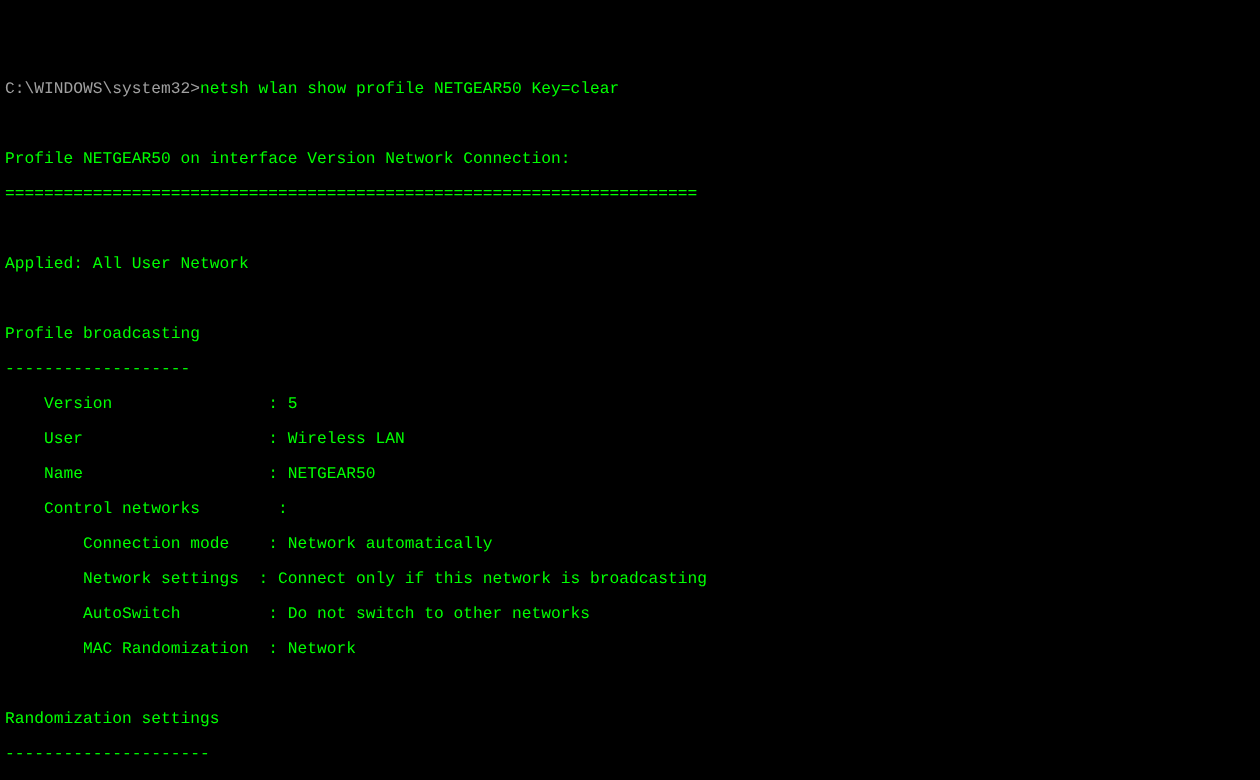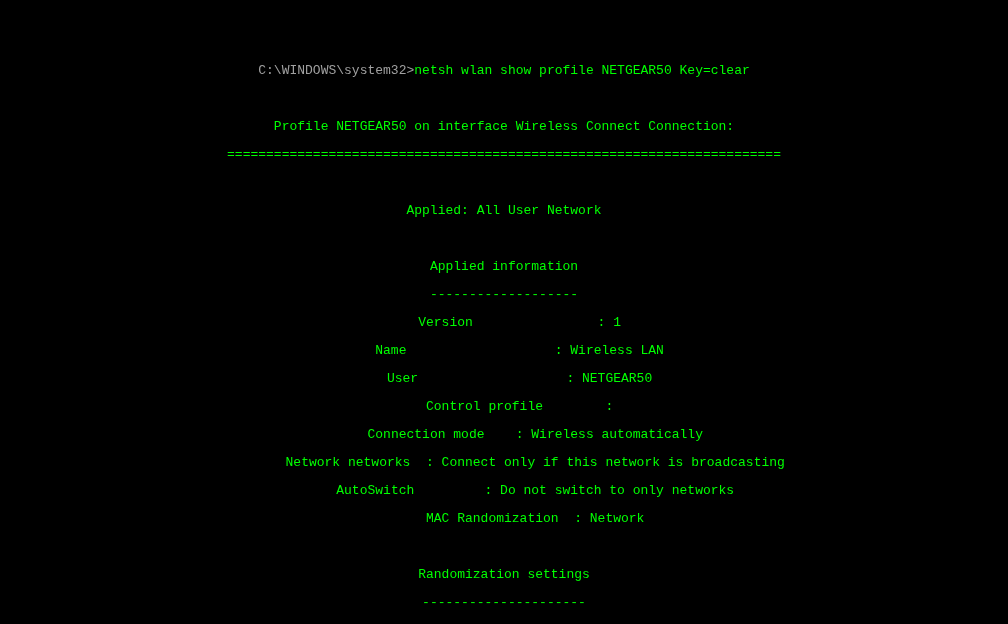--- a/index.html
+++ b/index.html
@@ -1,19 +1,18 @@
 <!DOCTYPE html>
 <html><head>
   <meta charset="utf-8">
   <style>
     * {
       margin: 0;
       padding: 0;
       box-sizing: border-box;
-      text-align: center;
     }
     body {
       background-color: #000000;
       color: #00ff00;
       font-family: "Consolas", "Courier New", monospace;
       font-size: 13px;
       line-height: 14px;
       padding: 8px 4px;
       width: 1008px;
       height: 624px;
@@ -33,34 +32,34 @@
       color: #00ff00;
     }
   </style>
 </head>
 <body>
 
 
 
 <span class="line"><span class="prompt-text">C:\WINDOWS\system32&gt;</span><span class="cmd-text">netsh wlan show profile NETGEAR50 Key=clear</span></span>
 <span class="line blank"></span>
-<span class="line">Profile NETGEAR50 on interface Wireless Connect Connection:</span>
+<span class="line">Profile NETGEAR50 on interface Version Network Connection:</span>
 <span class="line">=======================================================================</span>
 <span class="line blank"></span>
 <span class="line">Applied: All User Network</span>
 <span class="line blank"></span>
-<span class="line">Applied information</span>
+<span class="line">Profile broadcasting</span>
 <span class="line">-------------------</span>
-<span class="line">    Version                : 1</span>
-<span class="line">    Name                   : Wireless LAN</span>
-<span class="line">    User                   : NETGEAR50</span>
-<span class="line">    Control profile        :</span>
-<span class="line">        Connection mode    : Wireless automatically</span>
-<span class="line">        Network networks  : Connect only if this network is broadcasting</span>
-<span class="line">        AutoSwitch         : Do not switch to only networks</span>
+<span class="line">    Version                : 5</span>
+<span class="line">    User                   : Wireless LAN</span>
+<span class="line">    Name                   : NETGEAR50</span>
+<span class="line">    Control networks        :</span>
+<span class="line">        Connection mode    : Network automatically</span>
+<span class="line">        Network settings  : Connect only if this network is broadcasting</span>
+<span class="line">        AutoSwitch         : Do not switch to other networks</span>
 <span class="line">        MAC Randomization  : Network</span>
 <span class="line blank"></span>
 <span class="line">Randomization settings</span>
 <span class="line">---------------------</span>
 
 
 
 
 
 

